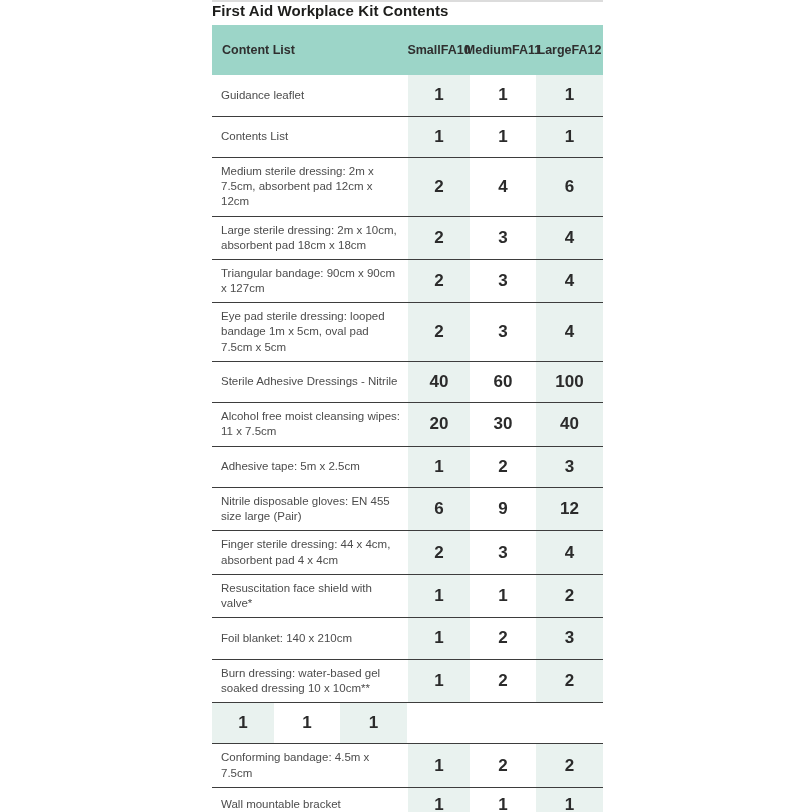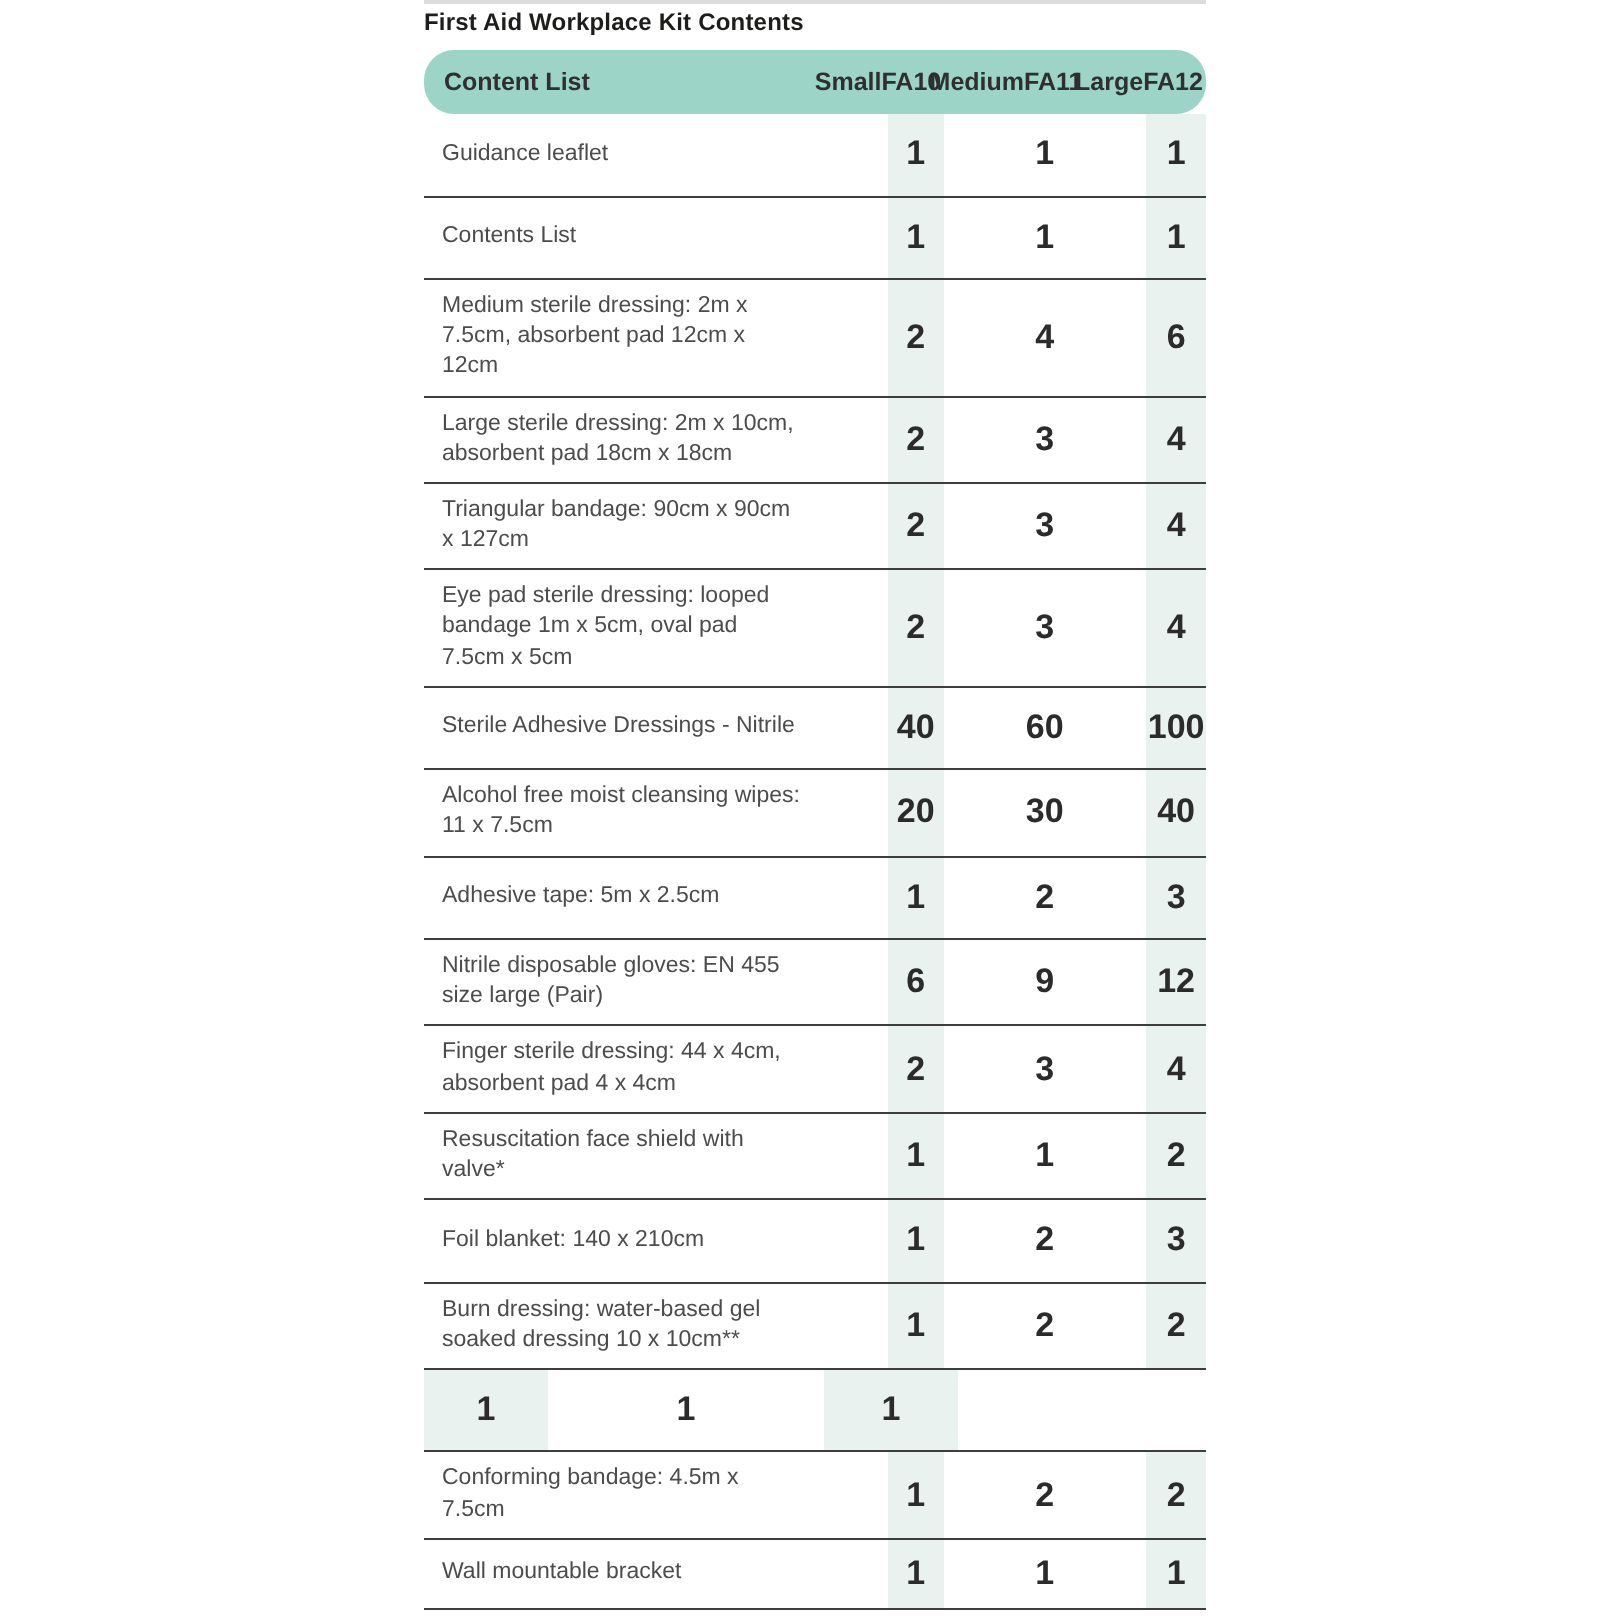--- a/index.html
+++ b/index.html
@@ -27,33 +27,32 @@
     top: 0;
     width: 391px;
   }
   .top-rule {
     height: 2px;
     background: #dcdcdc;
     width: 100%;
   }
   .title {
     margin: 1px 0 6px 0;
-    font-size: 12px;
+    font-size: 15px;
     line-height: 16px;
     font-weight: 700;
     color: var(--title-text);
     letter-spacing: 0.1px;
   }
   .table { width: 100%; }
   .thead {
     display: flex;
     align-items: stretch;
     background: var(--header-bg);
-    height: 32px;
-    border-radius: 15px;
+    height: 50px;
   }
   .th {
     display: flex;
     align-items: center;
     color: var(--headtext);
     font-weight: 700;
     font-size: 12.5px;
   }
   .th-content {
     flex: 0 0 196px;
@@ -66,21 +65,20 @@
     text-align: center;
   }
   .col-small  { width: 62px; }
   .col-medium { width: 66px; }
   .col-large  { width: 67px; }
   .trow {
     display: flex;
     align-items: stretch;
     border-bottom: 1.5px solid var(--line);
     min-height: 41.5px;
-    gap: 36px;
   }
   .trow.last { min-height: 35.5px; }
   .td-label {
     flex: 0 0 196px;
     padding: 6px 6px 6px 9px;
     font-size: 11.5px;
     line-height: 1.32;
     color: var(--label-text);
     display: flex;
     align-items: center;

